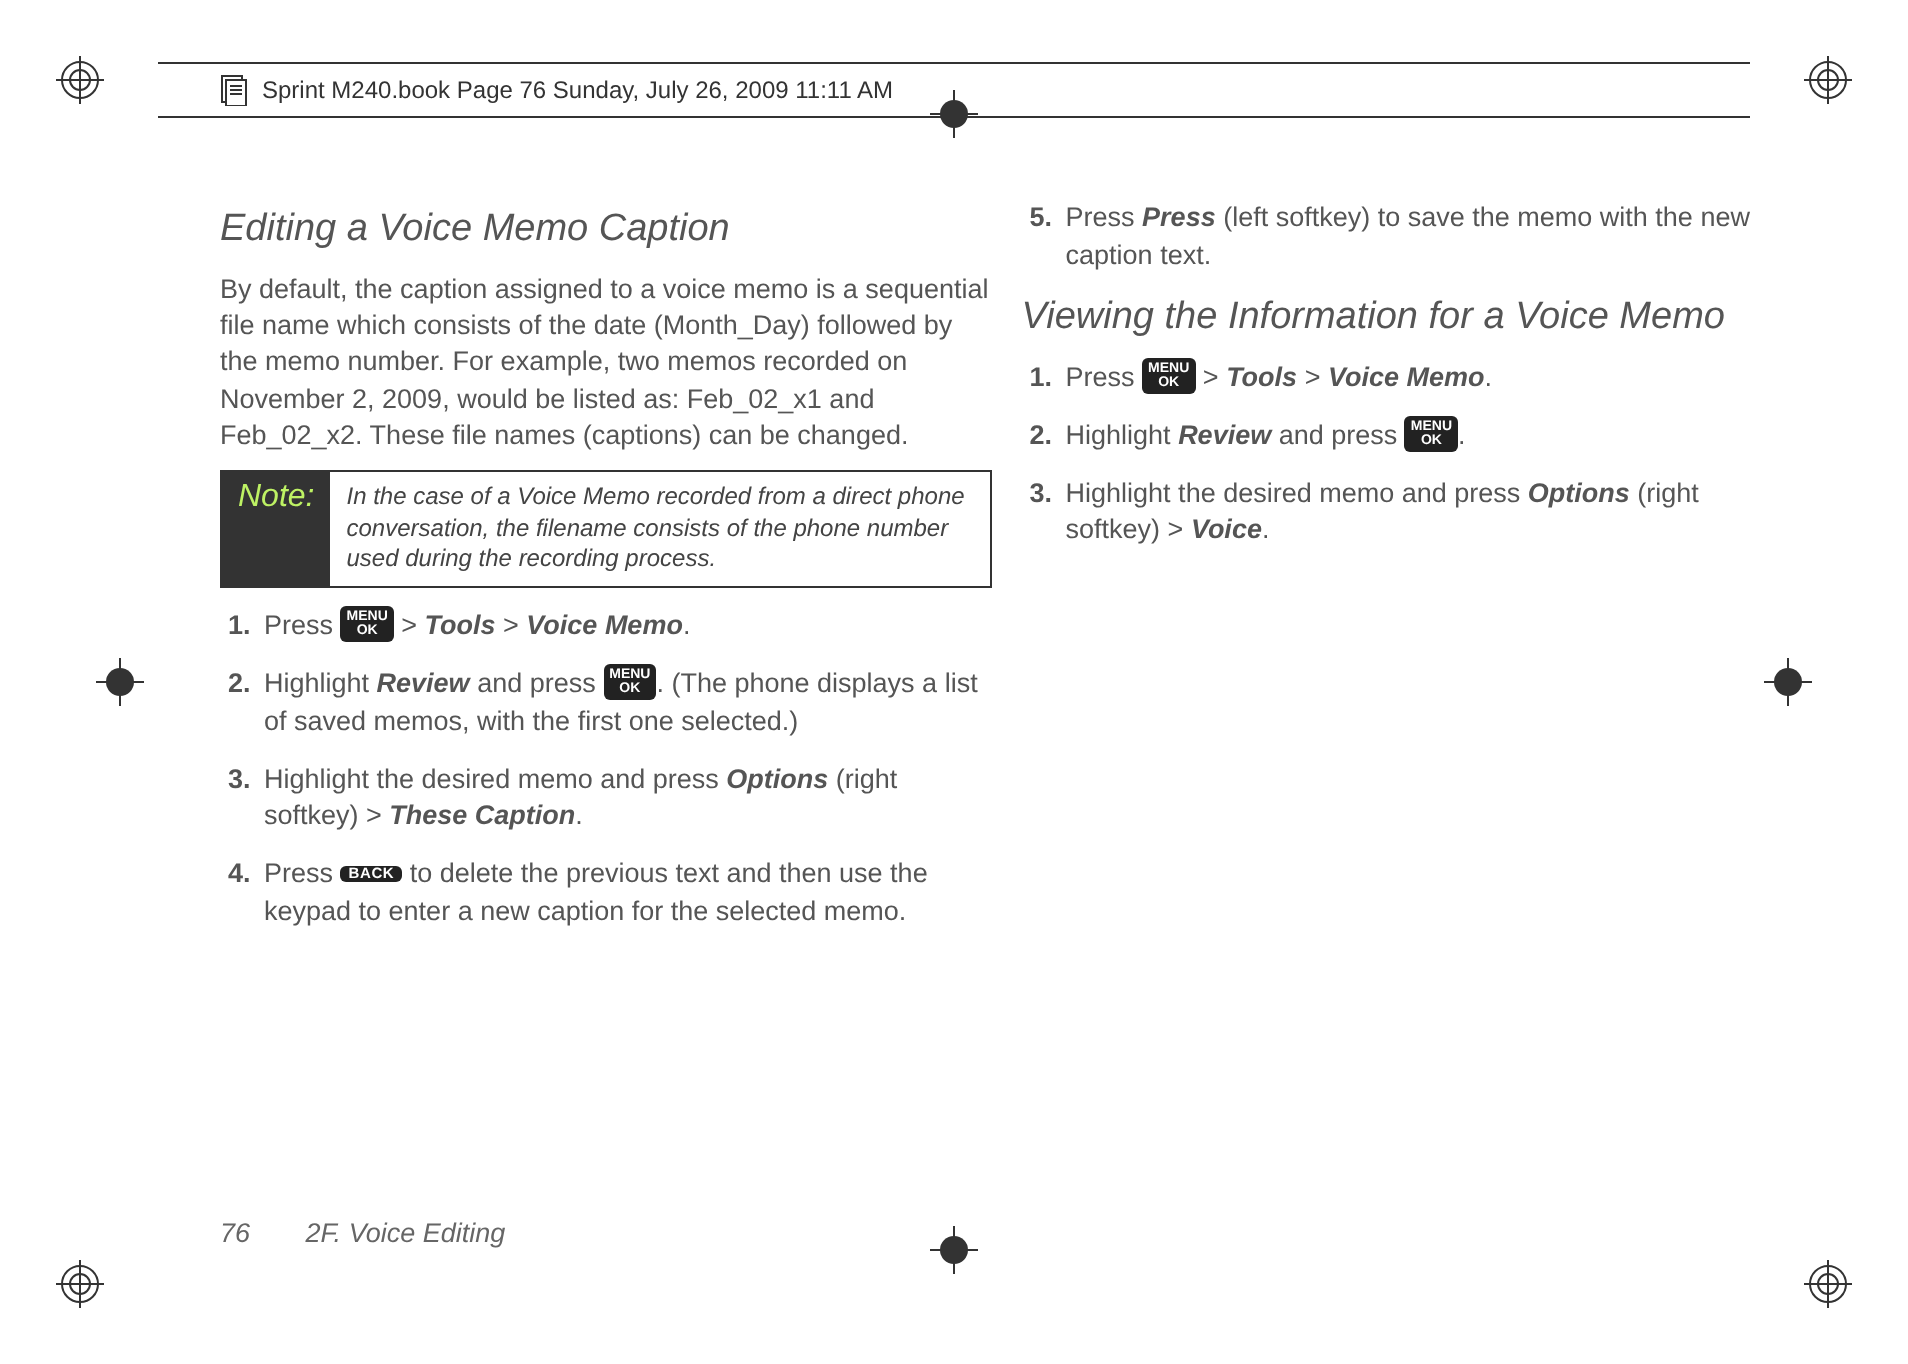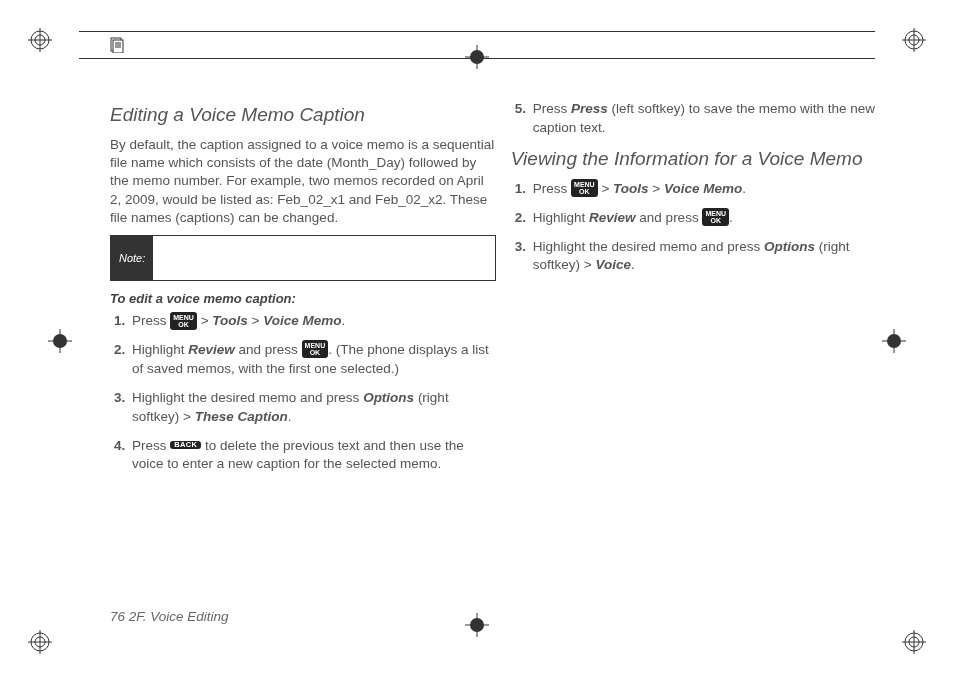--- a/index.html
+++ b/index.html
@@ -67,24 +67,24 @@
       color: #555;
       margin-bottom: 8px;
     }
     .note-box {
       border: 1px solid #333;
       display: flex;
       margin: 6px 0 10px 0;
     }
     .note-label {
       background: #333;
-      color: #ffffff;
-      font-style: italic;
-      font-size: 11px;
-      padding: 16px 8px;
+      color: #bef264;
+      font-style: italic;
+      font-size: 16px;
+      padding: 4px 8px;
       display: flex;
       align-items: flex-start;
     }
     .note-content {
       font-style: italic;
       font-size: 12px;
       color: #444;
       padding: 5px 8px;
       line-height: 1.3;
     }
@@ -132,21 +132,21 @@
     .key-back { font-size: 7.5px; padding: 0 4px; letter-spacing: 0.3px; }
 
     .footer {
       position: absolute;
       bottom: 58px;
       left: 110px;
       font-size: 13.5px;
       font-style: italic;
       color: #666;
     }
-    .footer .pg { }
+    .footer .pg { margin-right: 24px; }
   </style>
 </head>
 <body>
 
 <div class="crop-mark crop-tl">
     <svg width="24" height="24">
       <circle cx="12" cy="12" r="9" fill="none" stroke="#333" stroke-width="1"></circle>
       <circle cx="12" cy="12" r="5" fill="none" stroke="#333" stroke-width="1"></circle>
       <line x1="0" y1="12" x2="24" y2="12" stroke="#333"></line>
       <line x1="12" y1="0" x2="12" y2="24" stroke="#333"></line>
@@ -208,30 +208,31 @@
 <div class="header-bar">
   <span class="header-icon">
     <svg width="16" height="16">
         <rect x="2" y="1" width="10" height="13" fill="none" stroke="#333"></rect>
         <rect x="4" y="3" width="10" height="13" fill="#fff" stroke="#333"></rect>
         <line x1="6" y1="6" x2="12" y2="6" stroke="#333"></line>
         <line x1="6" y1="8" x2="12" y2="8" stroke="#333"></line>
         <line x1="6" y1="10" x2="12" y2="10" stroke="#333"></line>
       </svg>
   </span>
+  <span class="header-text">Sprint M240.book  Page 76  Sunday, July 26, 2009  11:11 AM</span>
 </div>
 
 <div class="page-body">
   <div class="col col-left">
     <h2 class="section">Editing a Voice Memo Caption</h2>
-    <p class="body">By default, the caption assigned to a voice memo is a sequential file name which consists of the date (Month_Day) followed by the memo number. For example, two memos recorded on April 2, 2009, would be listed as: Feb_02_x1 and Feb_02_x2. These file names (captions) can be changed.</p>
+    <p class="body">By default, the caption assigned to a voice memo is a sequential file name which consists of the date (Month_Day) followed by the memo number. For example, two memos recorded on November 2, 2009, would be listed as: Feb_02_x1 and Feb_02_x2. These file names (captions) can be changed.</p>
     <div class="note-box">
       <div class="note-label">Note:</div>
+      <div class="note-content">In the case of a Voice Memo recorded from a direct phone conversation, the filename consists of the phone number used during the recording process.</div>
     </div>
-    <div class="sub-instr">To edit a voice memo caption:</div>
     <ol class="steps">
       <li>
         <span class="step-num">1.</span>
         <span class="step-text">
           <span>Press </span><span class="key-icon key-menu">MENU<br>OK</span><span> &gt; </span><span class="em-bi">Tools</span><span> &gt; </span><span class="em-bi">Voice Memo</span><span>.</span>
         </span>
       </li>
       <li>
         <span class="step-num">2.</span>
         <span class="step-text">
@@ -240,21 +241,21 @@
       </li>
       <li>
         <span class="step-num">3.</span>
         <span class="step-text">
           <span>Highlight the desired memo and press </span><span class="em-bi">Options</span><span> (right softkey) </span><span>&gt; </span><span class="em-bi">These Caption</span><span>.</span>
         </span>
       </li>
       <li>
         <span class="step-num">4.</span>
         <span class="step-text">
-          <span>Press </span><span class="key-icon key-back">BACK</span><span> to delete the previous text and then use the voice to enter a new caption for the selected memo.</span>
+          <span>Press </span><span class="key-icon key-back">BACK</span><span> to delete the previous text and then use the keypad to enter a new caption for the selected memo.</span>
         </span>
       </li>
     </ol>
   </div>
 
   <div class="col">
     <ol class="steps">
       <li>
         <span class="step-num">5.</span>
         <span class="step-text">

